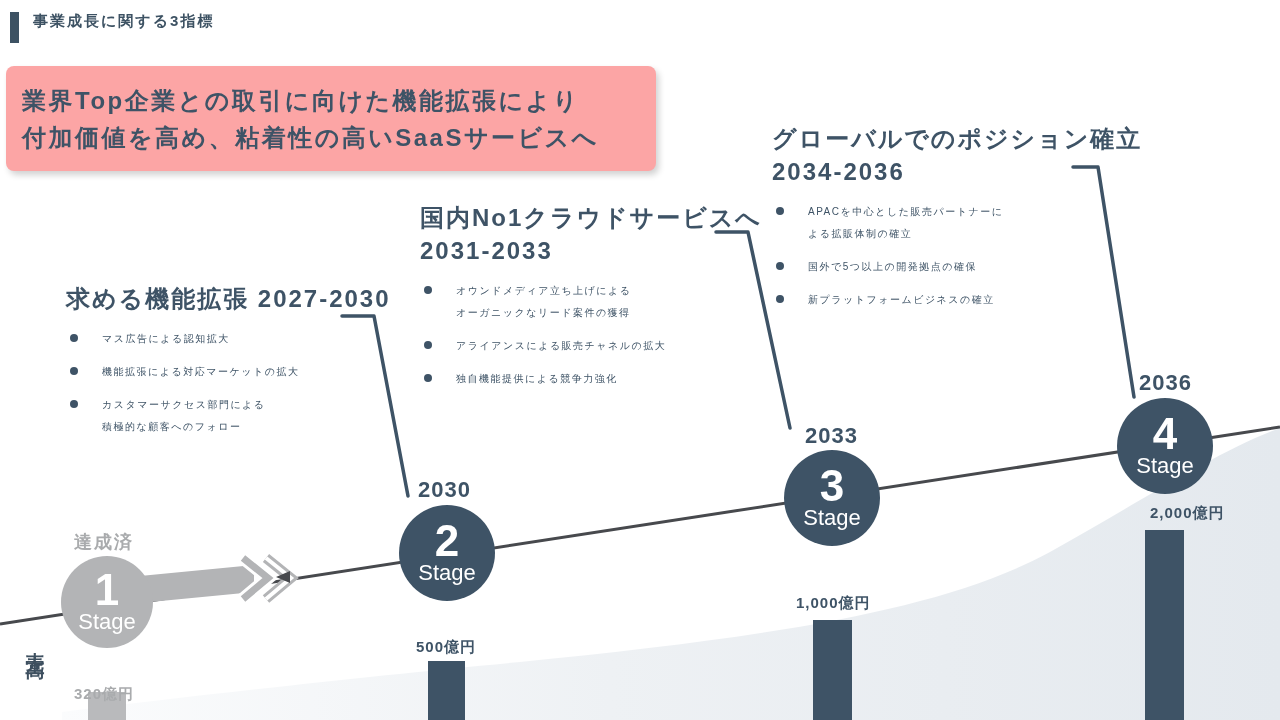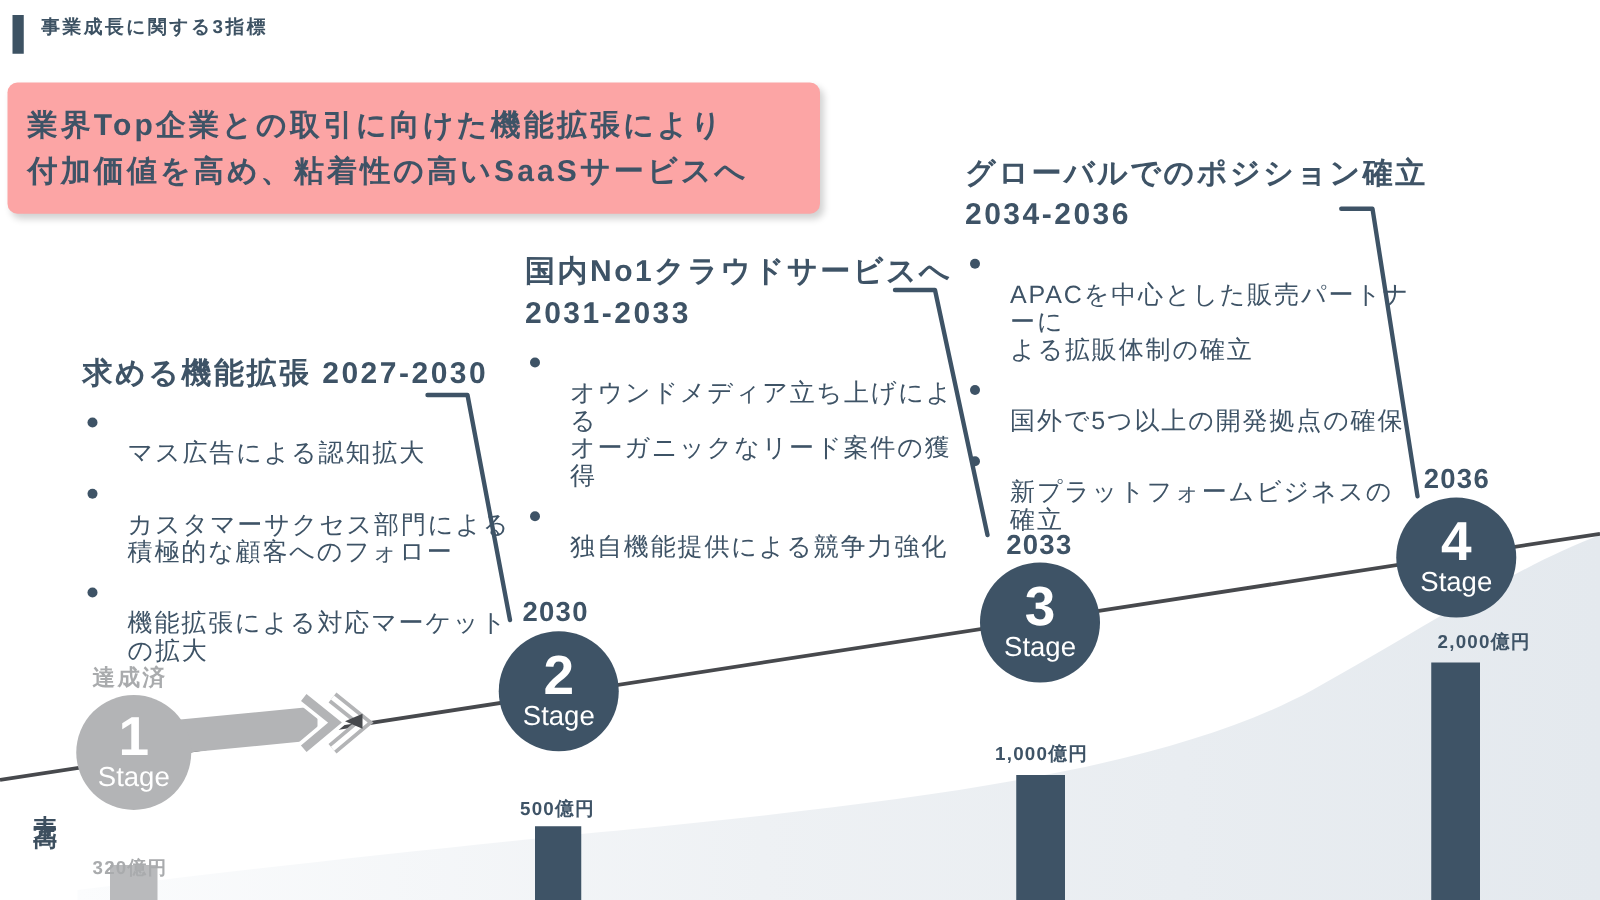--- a/index.html
+++ b/index.html
@@ -39,22 +39,22 @@
     font-size: 24px; font-weight: bold; color: #3e5366;
     letter-spacing: 2px; line-height: 33px; white-space: nowrap;
   }
   .bullets { margin-top: 13px; }
   .bullet { display: flex; margin-bottom: 11px; }
   .bullet-dot {
     flex: 0 0 auto; width: 8px; height: 8px; border-radius: 50%;
     background: #3e5366; margin: 6px 24px 0 4px;
   }
   .bullet-text {
-    font-size: 20px; color: #3e5366; font-weight: 500;
-    letter-spacing: 1.5px; line-height: 22px; white-space: pre-line; margin-top: 24px;
+    font-size: 10px; color: #3e5366; font-weight: 500;
+    letter-spacing: 1.5px; line-height: 22px; white-space: pre-line;
   }
   #milestone-1 { left: 66px; top: 282px; width: 360px; }
   #milestone-2 { left: 420px; top: 201px; width: 360px; }
   #milestone-3 { left: 772px; top: 122px; width: 360px; }
   
   .stage-circle {
     position: absolute; border-radius: 50%;
     display: flex; flex-direction: column; align-items: center; justify-content: center;
     color: #ffffff; text-align: center; z-index: 6;
   }
@@ -150,43 +150,47 @@
     <div class="milestone-title">
       <div>求める機能拡張 2027-2030</div>
     </div>
     <div class="bullets">
       <div class="bullet">
         <span class="bullet-dot"></span>
         <span class="bullet-text">マス広告による認知拡大</span>
       </div>
       <div class="bullet">
         <span class="bullet-dot"></span>
+        <span class="bullet-text">機能拡張による対応マーケットの拡大</span>
+      </div>
+      <div class="bullet">
+        <span class="bullet-dot"></span>
         <span class="bullet-text">カスタマーサクセス部門による
 積極的な顧客へのフォロー</span>
-      </div>
-      <div class="bullet">
-        <span class="bullet-dot"></span>
-        <span class="bullet-text">機能拡張による対応マーケットの拡大</span>
       </div>
     </div>
   </div>
 
   <div class="milestone" id="milestone-2">
     <div class="milestone-title">
       <div>国内No1クラウドサービスへ</div>
       <div>2031-2033</div>
     </div>
     <div class="bullets">
       <div class="bullet">
         <span class="bullet-dot"></span>
         <span class="bullet-text">オウンドメディア立ち上げによる
 オーガニックなリード案件の獲得</span>
       </div>
       <div class="bullet">
         <span class="bullet-dot"></span>
+        <span class="bullet-text">アライアンスによる販売チャネルの拡大</span>
+      </div>
+      <div class="bullet">
+        <span class="bullet-dot"></span>
         <span class="bullet-text">独自機能提供による競争力強化</span>
       </div>
     </div>
   </div>
 
   <div class="milestone" id="milestone-3">
     <div class="milestone-title">
       <div>グローバルでのポジション確立</div>
       <div>2034-2036</div>
     </div>

